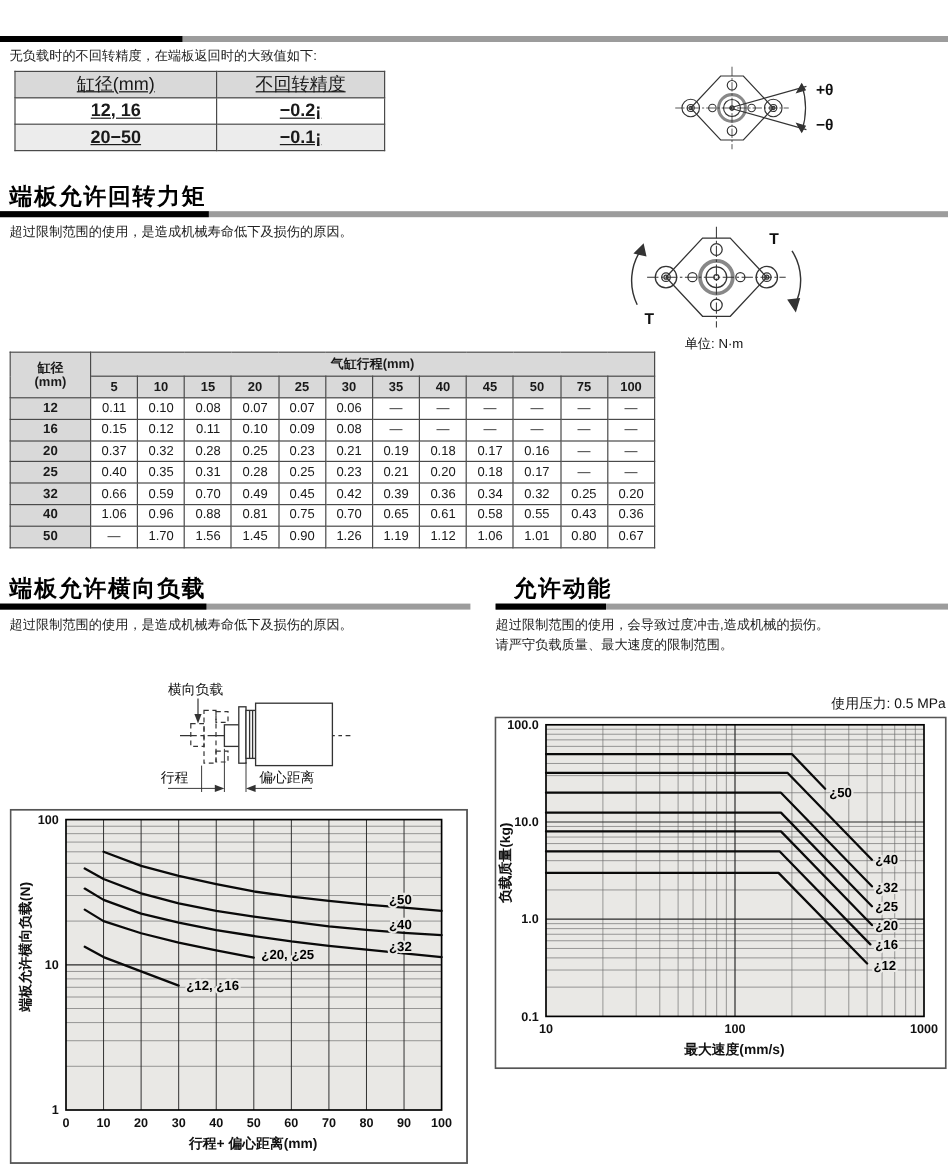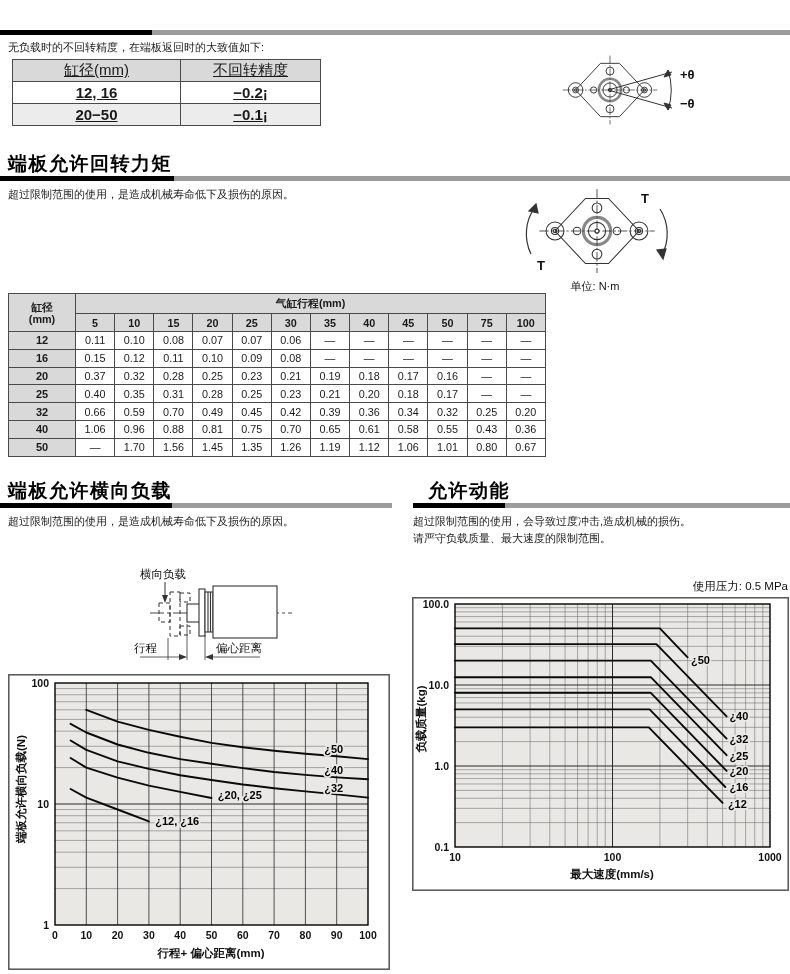--- a/index.html
+++ b/index.html
@@ -264,21 +264,21 @@
           <td>0.55</td>
           <td>0.43</td>
           <td>0.36</td>
         </tr>
         <tr>
           <th>50</th>
           <td>—</td>
           <td>1.70</td>
           <td>1.56</td>
           <td>1.45</td>
-          <td>1.35</td>
+          <td>0.90</td>
           <td>1.26</td>
           <td>1.19</td>
           <td>1.12</td>
           <td>1.06</td>
           <td>1.01</td>
           <td>0.80</td>
           <td>0.67</td>
         </tr>
       </tbody>
   </table>

